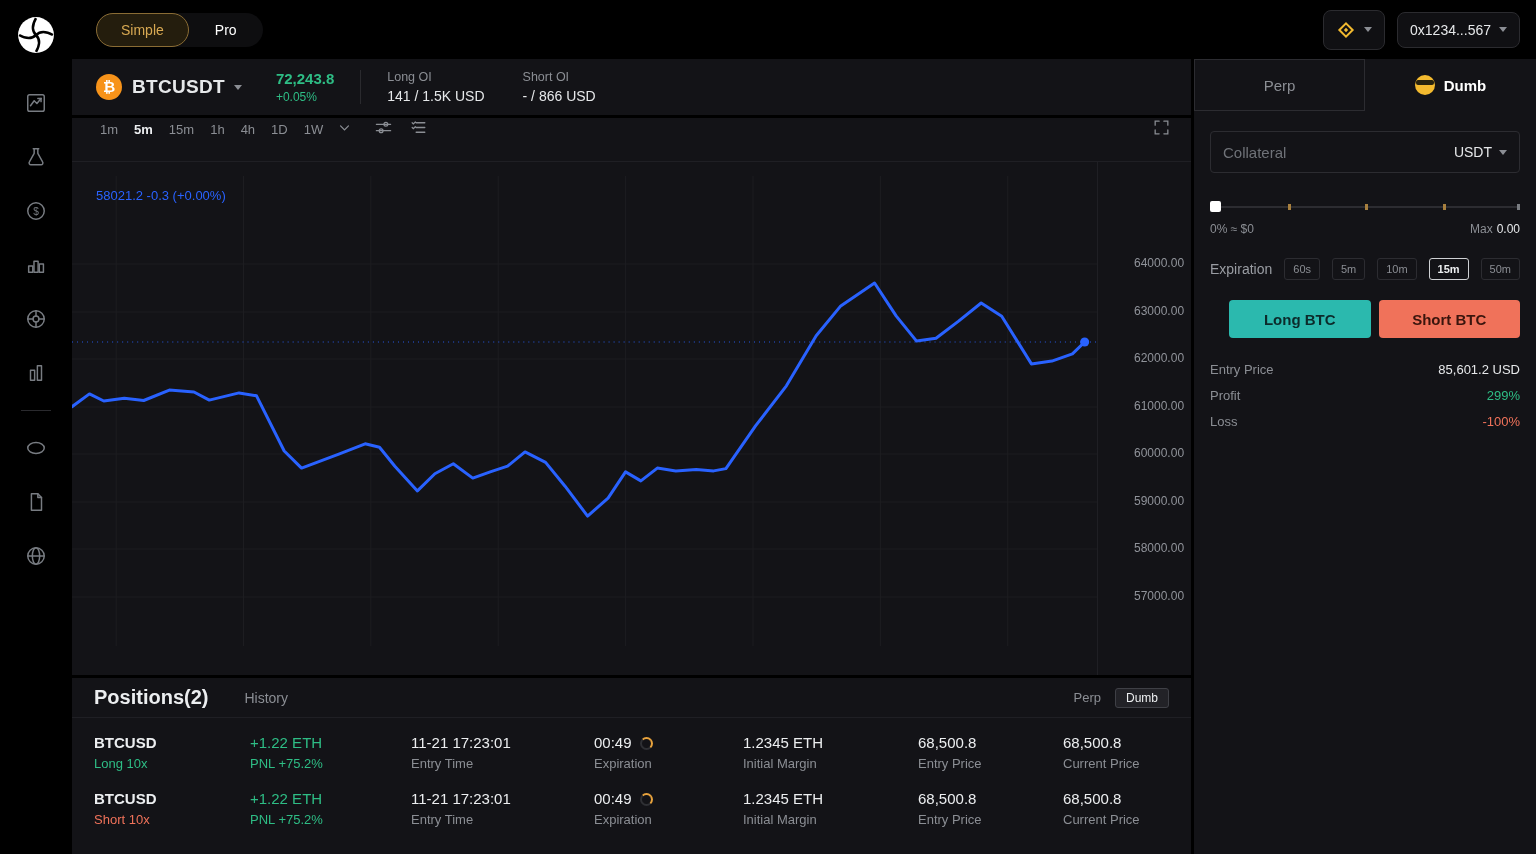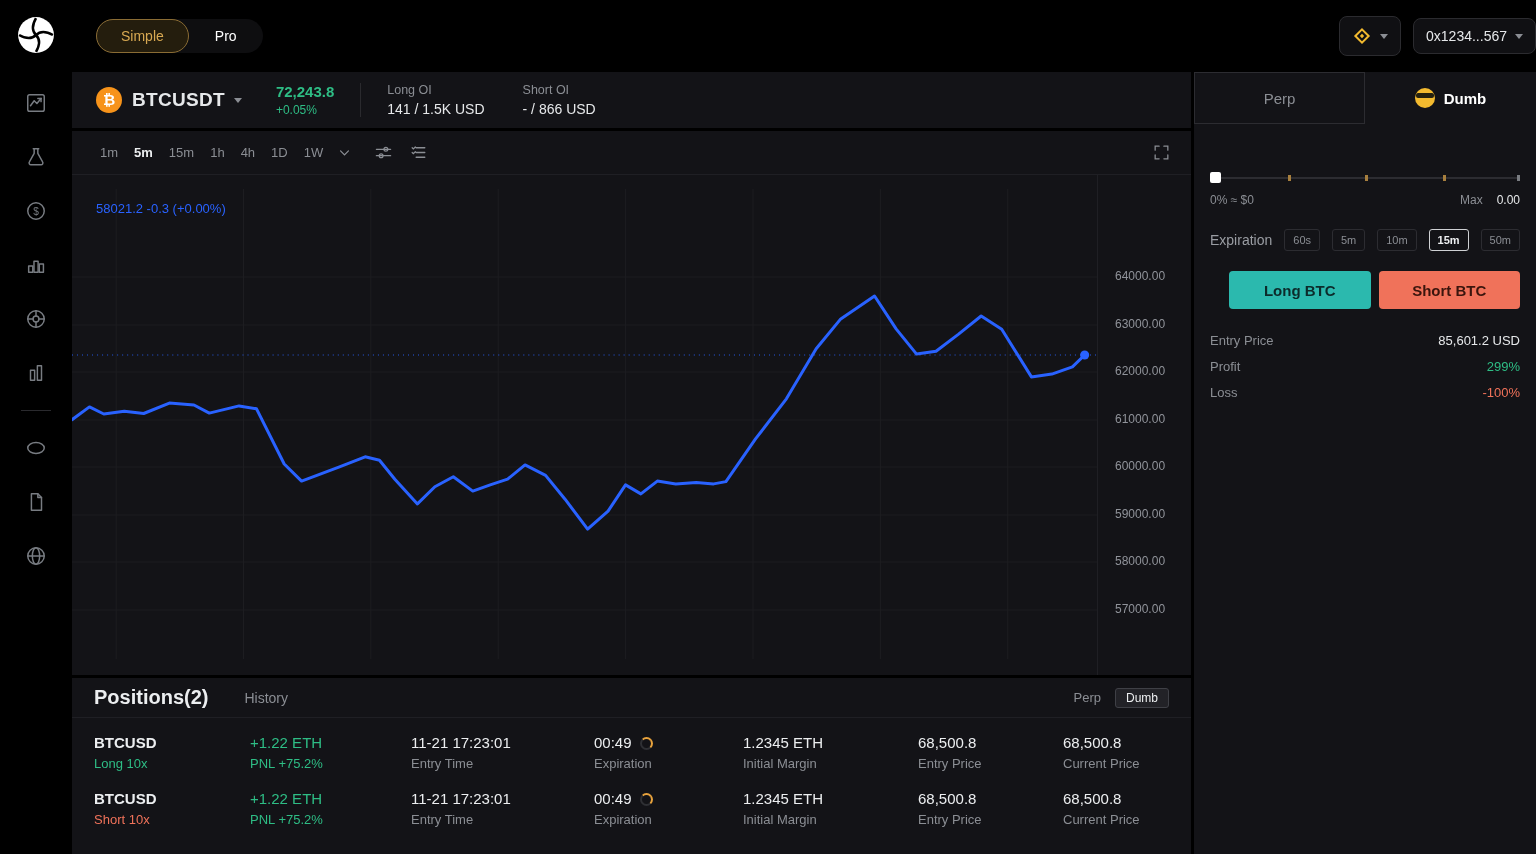--- a/index.html
+++ b/index.html
@@ -9,21 +9,21 @@
 
   
   .sidebar { width:72px; background:#000; display:flex; flex-direction:column; align-items:center; padding-top:16px; flex-shrink:0; }
   .logo { width:38px; height:38px; margin-bottom:22px; }
   .side-icon { width:24px; height:24px; margin:15px 0; color:#787c82; display:flex; align-items:center; justify-content:center; cursor:pointer; }
   .side-icon svg { width:22px; height:22px; stroke:#787c82; fill:none; stroke-width:1.6; stroke-linecap:round; stroke-linejoin:round; }
   .side-divider { width:30px; height:1px; background:#2a2a2e; margin:10px 0; }
 
   
   .main-col { flex:1; display:flex; flex-direction:column; }
-  .topbar { height:72px; background:#000; display:flex; align-items:center; justify-content:space-between; padding:0 0 0 24px; flex-shrink:0; }
+  .topbar { height:59px; background:#000; display:flex; align-items:center; justify-content:space-between; padding:0 16px 0 24px; flex-shrink:0; }
   .mode-toggle { display:flex; align-items:center; background:#0e0e10; border-radius:999px; }
   .mode-simple { padding:8px 24px; border:1px solid #8a6c34; background:#241d0d; color:#d8a952; border-radius:999px; font-size:14px; cursor:pointer; }
   .mode-pro { padding:8px 26px; color:#fff; font-size:14px; border-radius:999px; cursor:pointer; }
   .top-right { display:flex; align-items:center; gap:12px; }
   .top-btn { display:flex; align-items:center; gap:8px; background:#101013; border:1px solid #2b2b2f; border-radius:8px; padding:9px 12px; font-size:14px; color:#e6e8ea; cursor:pointer; }
   .chev { width:0; height:0; border-left:4px solid transparent; border-right:4px solid transparent; border-top:5px solid #8b8e94; display:inline-block; }
 
   
   .content { flex:1; display:flex; background:#000; min-height:0; }
   .left-stack { width:1119px; display:flex; flex-direction:column; margin-right:3px; min-height:0; }
@@ -36,32 +36,32 @@
   .price-block { margin-left:34px; }
   .price-main { color:#2ebd85; font-size:15px; font-weight:600; }
   .price-change { color:#2ebd85; font-size:12px; margin-top:3px; }
   .vdiv { width:1px; height:34px; background:#2a2a2e; margin:0 26px; }
   .oi-block .oi-label { font-size:12.5px; color:#8b8e94; }
   .oi-block .oi-value { font-size:14px; color:#e6e8ea; margin-top:4px; }
   .oi-gap { margin-left:38px; }
 
   
   .chart-panel { flex:1; margin-bottom:3px; display:flex; flex-direction:column; min-height:0; }
-  .chart-toolbar { height:44px; border-bottom:1px solid #1f1f24; display:flex; align-items:center; padding:0 20px; flex-shrink:0; }
+  .chart-toolbar { height:44px; border-bottom:1px solid #1f1f24; display:flex; align-items:flex-start; padding:0 20px; flex-shrink:0; }
   .tf { font-size:13px; color:#8b8e94; padding:4px 8px; cursor:pointer; }
   .tf.active { color:#eceef0; font-weight:700; }
   .tbar-icon { margin-left:12px; cursor:pointer; display:flex; }
   .tbar-icon svg { width:19px; height:19px; stroke:#8b8e94; fill:none; stroke-width:1.6; stroke-linecap:round; }
   .tbar-spacer { flex:1; }
   .chart-body { flex:1; display:flex; min-height:0; }
   .plot { flex:1; position:relative; padding-top:14px; }
   .plot svg.main-chart { display:block; width:100%; height:470px; }
   .chart-legend { position:absolute; top:26px; left:24px; font-size:13px; color:#2962ff; }
   .axis { width:94px; border-left:1px solid #1f1f24; position:relative; }
-  .axis-label { position:absolute; left:17px; font-size:12px; color:#90939a; }
+  .axis-label { position:absolute; left:36px; font-size:12px; color:#90939a; }
 
   
   .positions-panel { height:176px; flex-shrink:0; display:flex; flex-direction:column; }
   .pos-tabs { height:40px; display:flex; align-items:center; padding:0 22px; border-bottom:1px solid #1f1f24; flex-shrink:0; }
   .pos-tab-active { font-size:20px; font-weight:700; color:#eceef0; cursor:pointer; }
   .pos-tab { font-size:14px; color:#8b8e94; margin-left:36px; cursor:pointer; }
   .pos-tabs-right { margin-left:auto; display:flex; align-items:center; }
   .pos-perp { font-size:13px; color:#8b8e94; }
   .pos-dumb { font-size:12px; color:#eceef0; background:#222227; border:1px solid #3f4046; border-radius:3px; padding:2px 10px; margin-left:14px; cursor:pointer; }
   .pos-rows { padding:6px 22px 0; }
@@ -84,21 +84,21 @@
   .collateral input { flex:1; background:transparent; border:none; outline:none; color:#e6e8ea; font-size:15px; font-family:inherit; }
   .collateral input::placeholder { color:#6f7278; }
   .cur-select { display:flex; align-items:center; gap:7px; font-size:14px; color:#e6e8ea; cursor:pointer; }
   .slider-wrap { margin-top:28px; }
   .slider { position:relative; height:12px; cursor:pointer; }
   .slider-track { position:absolute; left:0; right:0; top:5px; height:2px; background:#2c2c31; }
   .tick { position:absolute; top:3px; width:3px; height:6px; background:#a77f3e; }
   .tick-end { background:#7a7d82; margin-left:-3px; }
   .slider-handle { position:absolute; left:0; top:0; width:11px; height:11px; background:#fff; border-radius:2px; cursor:grab; }
   .slider-labels { display:flex; justify-content:space-between; margin-top:9px; font-size:12px; color:#8b8e94; }
-  .slider-max b { color:#e6e8ea; font-weight:400; margin-left:14px; }
+  .slider-max b { color:#e6e8ea; font-weight:400; margin-left:4px; }
   .exp-row { display:flex; align-items:center; margin-top:22px; }
   .exp-label { font-size:14px; color:#9a9da3; margin-right:12px; }
   .exp-chips { display:flex; gap:8px; flex:1; justify-content:space-between; }
   .exp-chip { border:1px solid #2c2c31; border-radius:3px; padding:4px 8px; font-size:11px; color:#8b8e94; cursor:pointer; }
   .exp-chip.active { color:#eceef0; border-color:#cfd1d4; font-weight:700; }
   .ls-row { display:flex; gap:8px; margin-top:20px; }
   .btn-long { flex:1; height:38px; background:#2bb9ae; color:#0c2b2b; border:none; border-radius:4px; font-size:15px; font-weight:700; font-family:inherit; cursor:pointer;margin-left:19px; }
   .btn-short { flex:1; height:38px; background:#f0725a; color:#3a150d; border:none; border-radius:4px; font-size:15px; font-weight:700; font-family:inherit; cursor:pointer; }
   .info-list { margin-top:24px; }
   .info-row { display:flex; justify-content:space-between; margin-bottom:11px; font-size:13px; }
@@ -383,20 +383,27 @@
 
       <div class="trade-panel panel">
         <div class="trade-tabs">
           <div class="trade-tab-perp">Perp</div>
           <div class="trade-tab-dumb">
             <span class="dumb-icon"></span>
             <span>Dumb</span>
           </div>
         </div>
 
+        <div class="collateral">
+          <input type="text" placeholder="Collateral" style="">
+          <span class="cur-select">
+            <span>USDT</span>
+            <span class="chev"></span>
+          </span>
+        </div>
 
         <div class="slider-wrap">
           <div class="slider">
             <div class="slider-track"></div>
             <span class="tick" style="left:25%"></span>
             <span class="tick" style="left:50%"></span>
             <span class="tick" style="left:75%"></span>
             <span class="tick tick-end" style="left:100%"></span>
             <div class="slider-handle"></div>
           </div>

